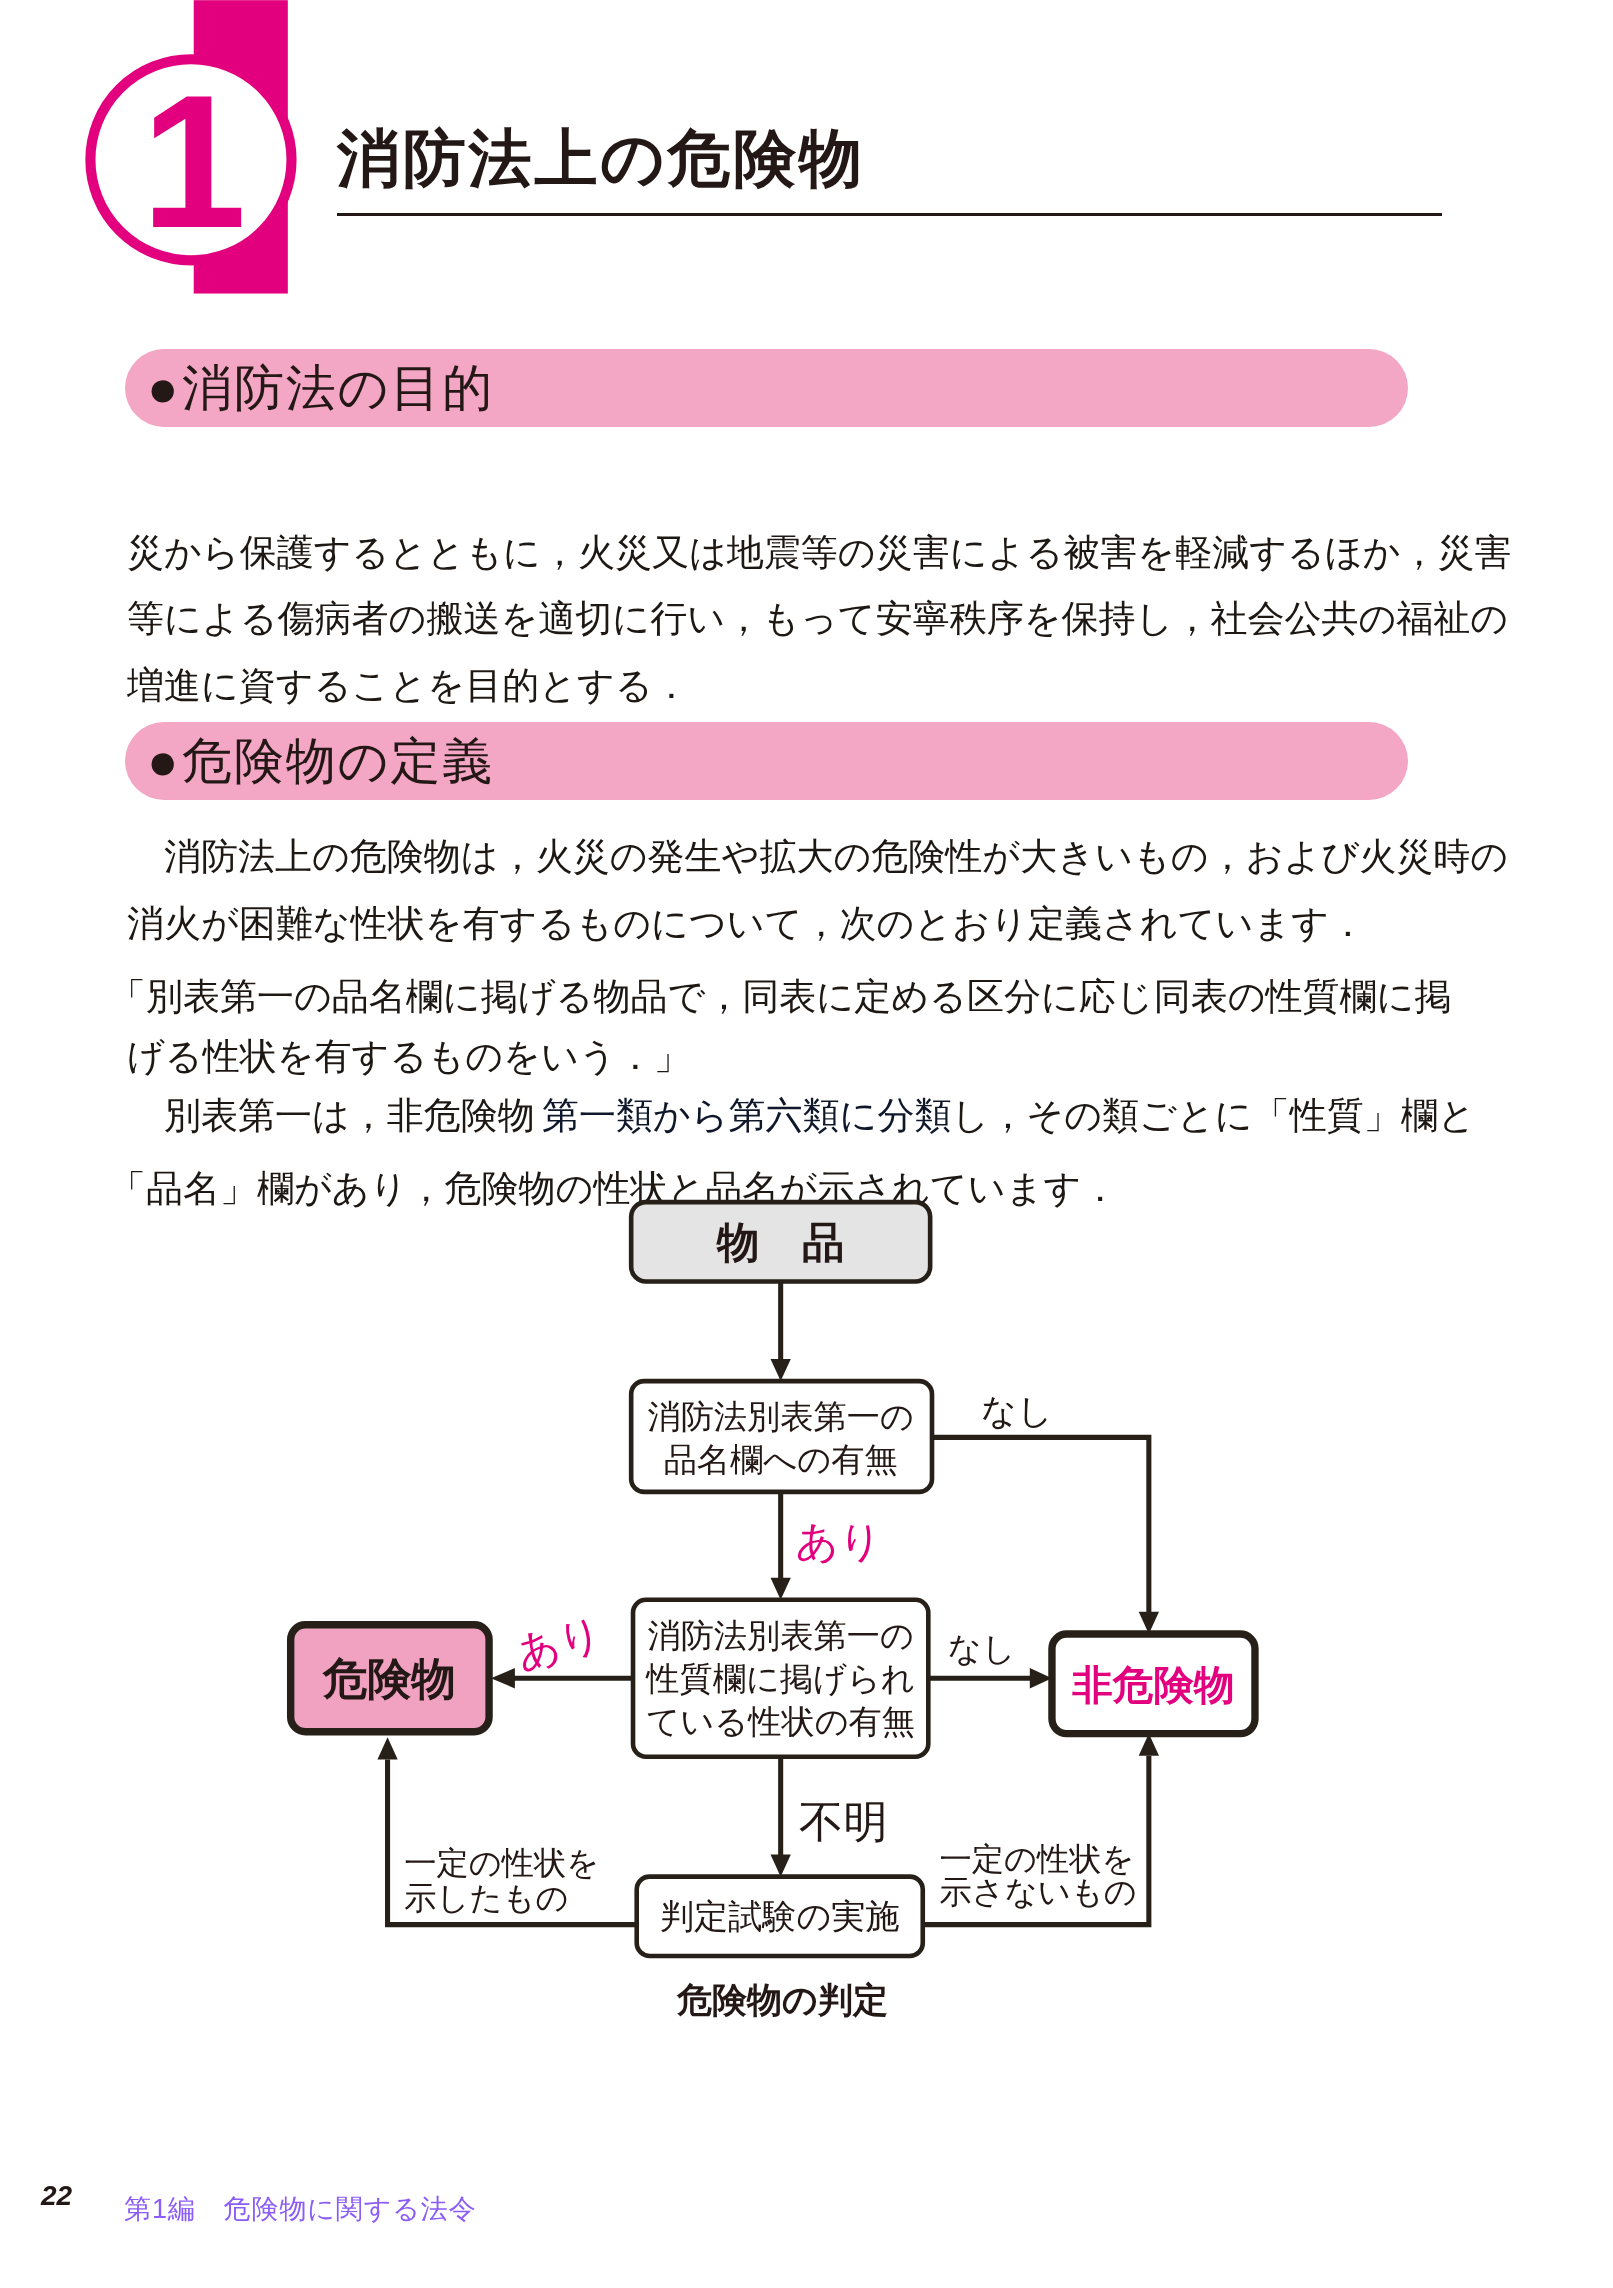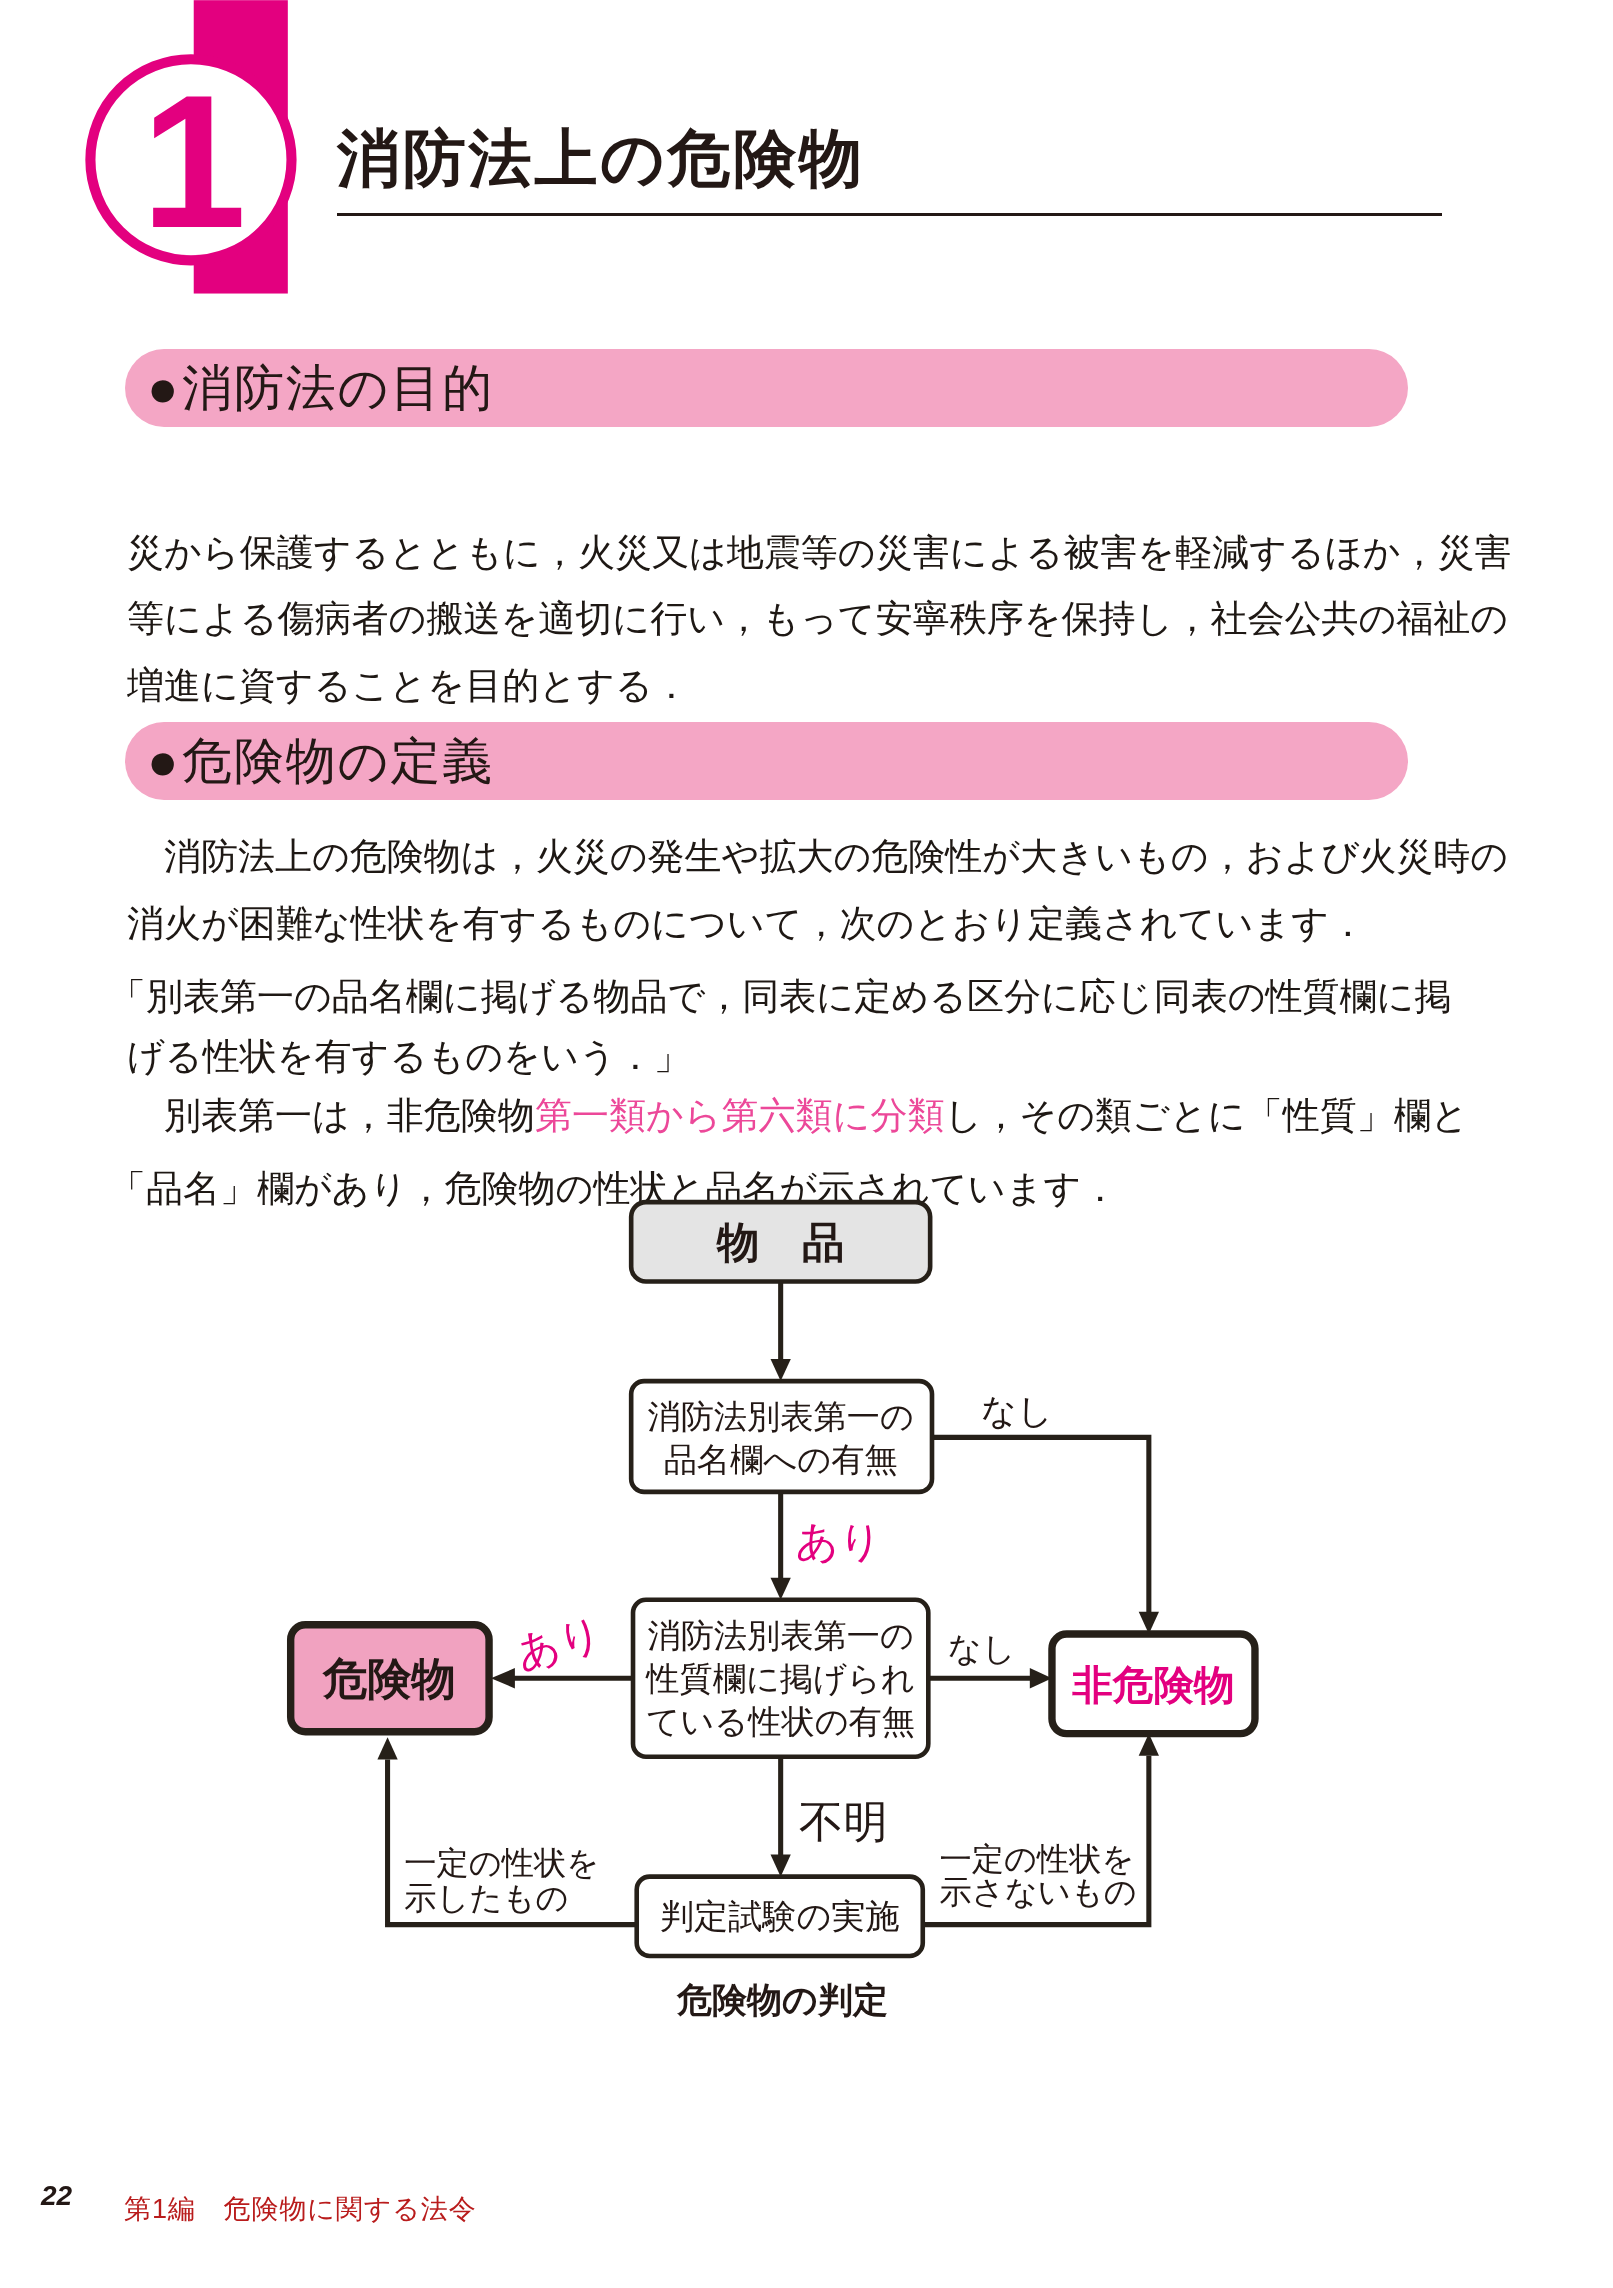--- a/index.html
+++ b/index.html
@@ -22,37 +22,37 @@
   }
   .band .bullet{font-size:52px;color:#231815;line-height:1;margin-right:3.7px;}
   .band .band-label{font-size:50px;font-weight:500;color:#231815;letter-spacing:1.8px;}
   
   .bline{
     position:absolute;left:127px;width:1320px;height:46px;
     font-family:"Liberation Serif","DejaVu Serif",serif;
     font-size:37px;color:#1E1814;white-space:nowrap;
   }
   .bline.hang{left:109px;margin-top:7px;}
-  .hl{color:#ec4899;}
+  .hl{color:#0f172a;margin-left:7px;}
   
   .flow{position:absolute;left:0;top:1191px;width:1613px;height:849px;}
   .fbox{fill:#ffffff;stroke:#262019;stroke-width:5;}
   .fbox-gray{fill:#E4E4E4;}
   .fbox-pink{fill:#F1A2C0;stroke-width:8;}
   .fbox-thick{stroke-width:8;}
   .fline{stroke:#262019;stroke-width:5.5;fill:none;}
   .fhead{fill:#262019;stroke:none;}
   .ft{font-family:"Liberation Sans","DejaVu Sans",sans-serif;fill:#231815;}
   .ft-mag{fill:#E3007F;}
   
   .footer-page{
     position:absolute;left:41px;top:2180px;font-size:28px;font-weight:bold;color:#231815;font-style:italic;
   }
   .footer-crumb{
-    position:absolute;left:124px;top:2191px;font-size:27px;color:#b91c1c;letter-spacing:0.9px;
+    position:absolute;left:124px;top:2191px;font-size:27px;color:#8b5cf6;letter-spacing:0.9px;
   }
 </style>
 </head>
 <body>
 
 <div class="page">
 
   <svg style="position:absolute;left:0;top:0;width:369px;height:314px" viewBox="0 0 400 340">
     <rect x="210" y="0" width="102" height="318" fill="#E3007F"></rect>
     <circle cx="207" cy="173" r="109" fill="#ffffff" stroke="#E3007F" stroke-width="11"></circle>

